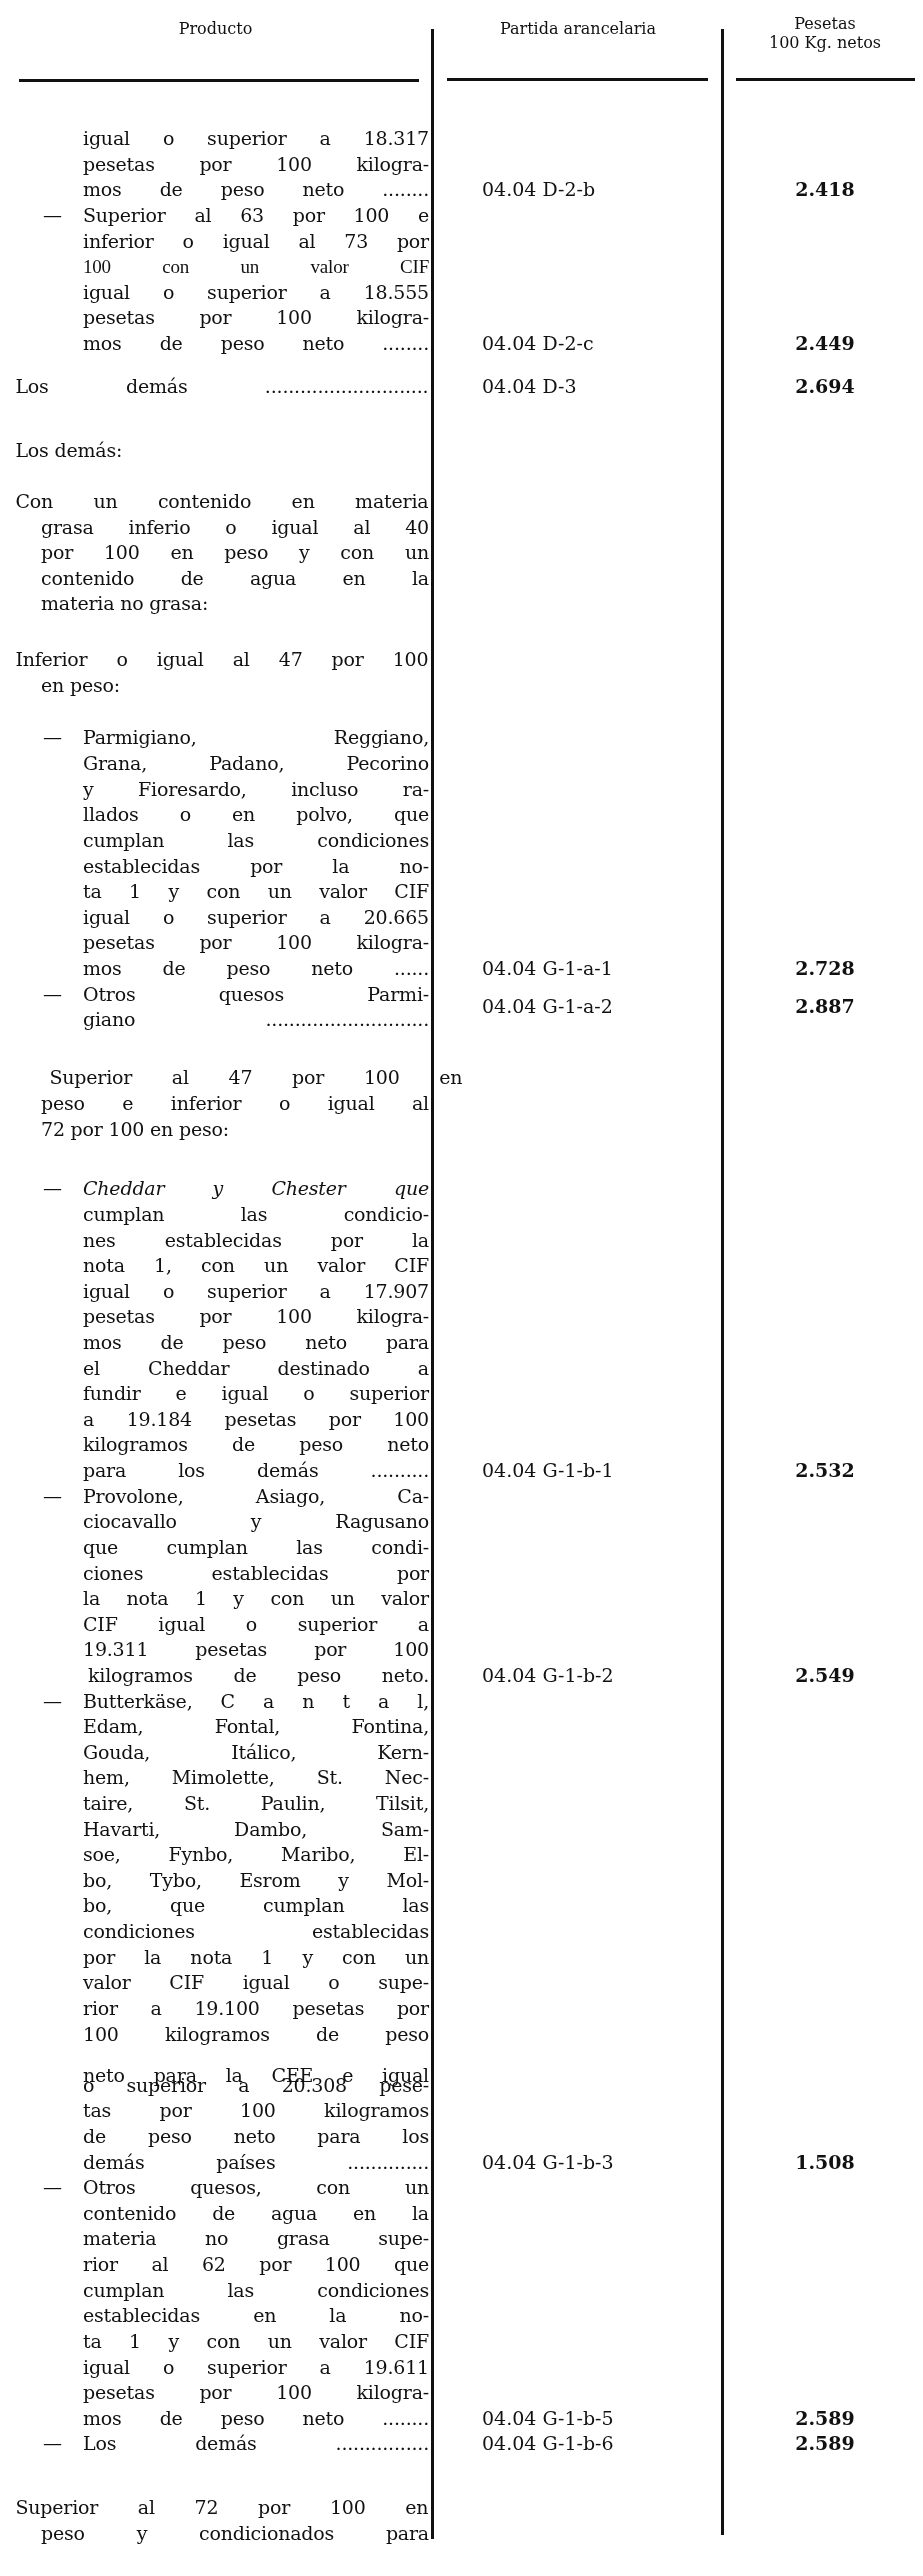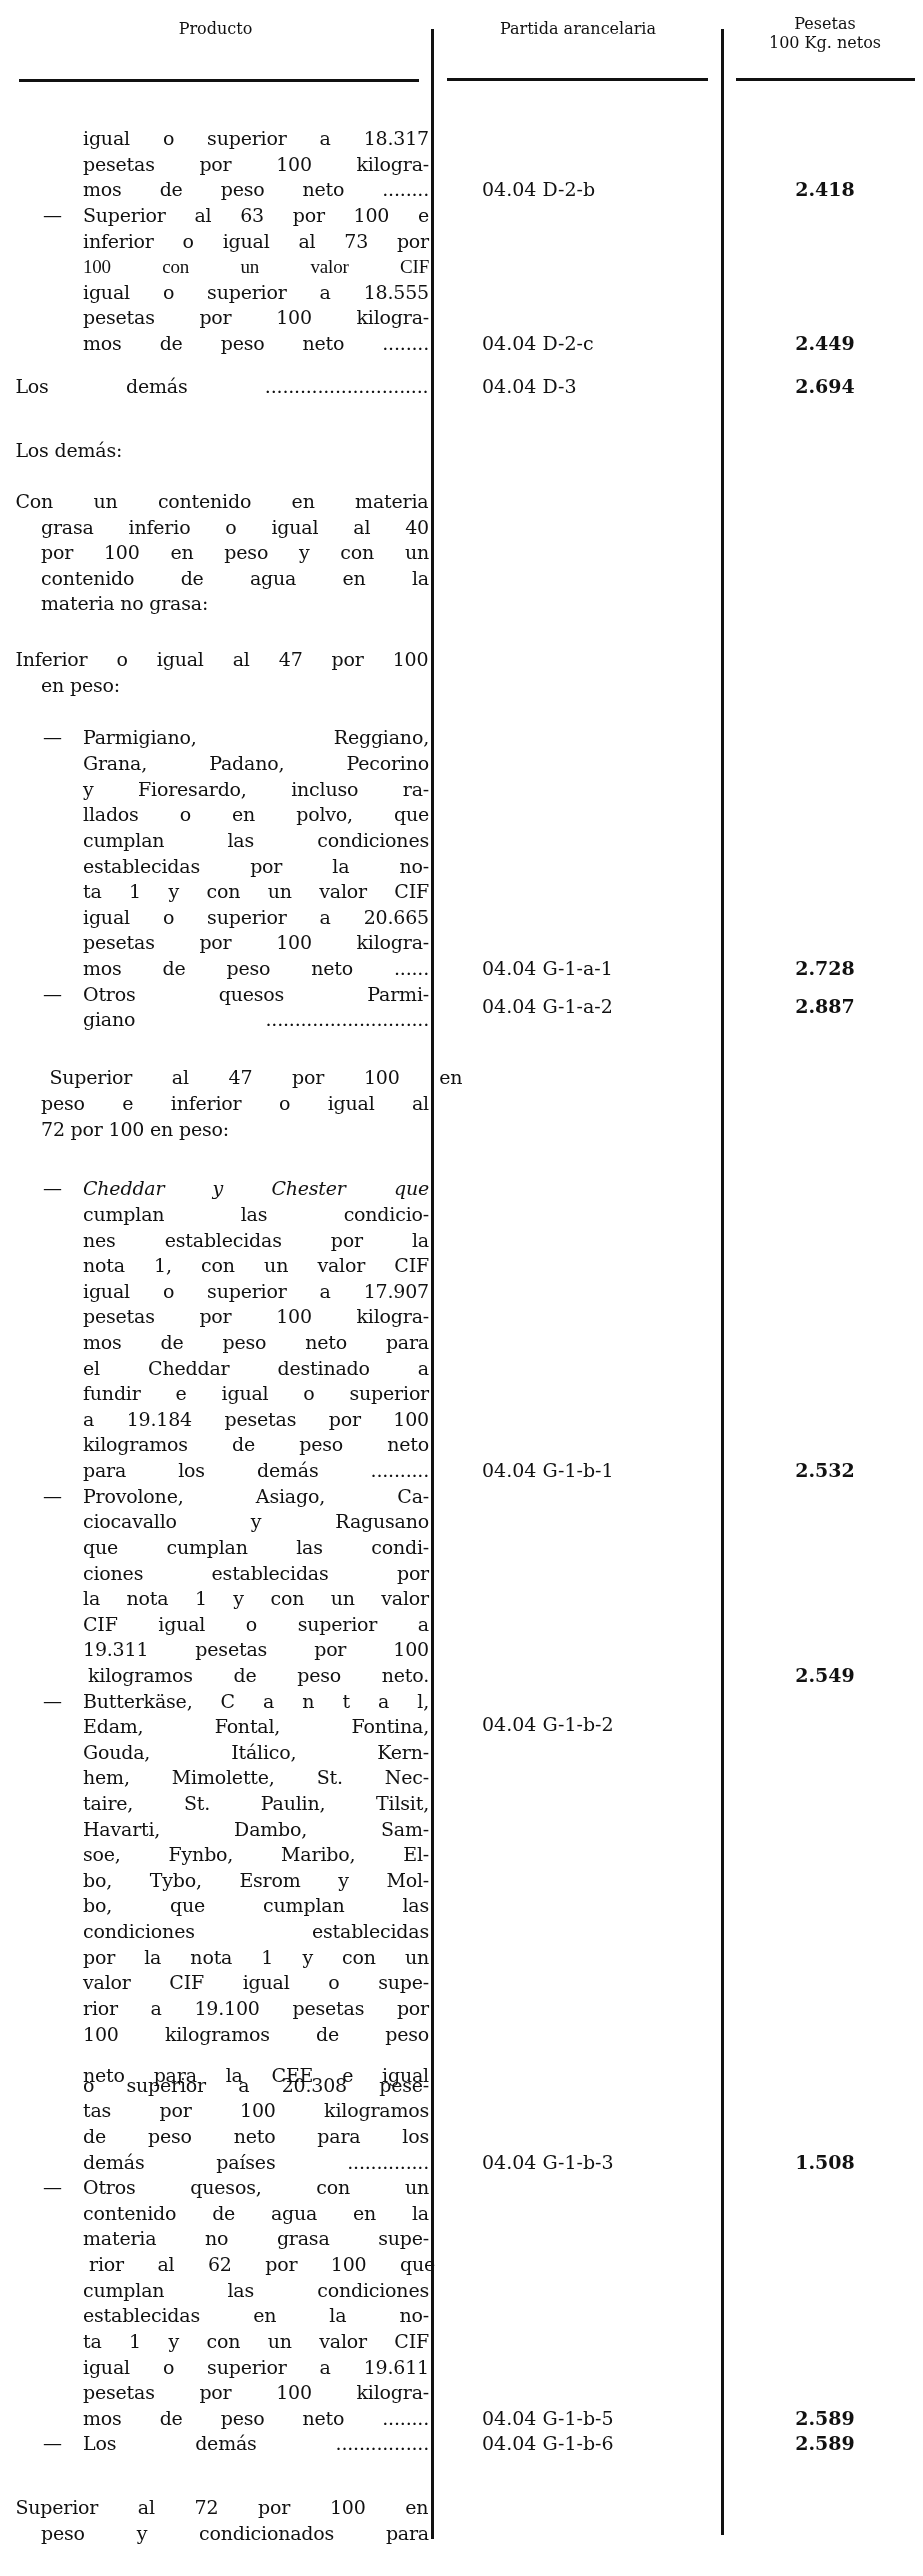--- a/index.html
+++ b/index.html
@@ -112,21 +112,21 @@
     <div class="line" style="left: 83px; top: 2024px;"><span class="j" style="width: 346px;">100 kilogramos de peso</span></div>
     <div class="line" style="left: 83px; top: 2049px;"><span class="j" style="width: 346px; margin-top: 16px;">neto para la CEE e igual</span></div>
     <div class="line" style="left: 83px; top: 2075px;"><span class="j" style="width: 346px;">o superior a 20.308 pese-</span></div>
     <div class="line" style="left: 83px; top: 2100px;"><span class="j" style="width: 346px;">tas por 100 kilogramos</span></div>
     <div class="line" style="left: 83px; top: 2126px;"><span class="j" style="width: 346px;">de peso neto para los</span></div>
     <div class="line" style="left: 83px; top: 2152px;"><span class="j" style="width: 346px;">demás países ..............</span></div>
     <div class="dash" style="left: 43px; top: 2177px;">—</div>
     <div class="line" style="left: 83px; top: 2177px;"><span class="j" style="width: 346px;">Otros quesos, con un</span></div>
     <div class="line" style="left: 83px; top: 2203px;"><span class="j" style="width: 346px;">contenido de agua en la</span></div>
     <div class="line" style="left: 83px; top: 2228px;"><span class="j" style="width: 346px;">materia no grasa supe-</span></div>
-    <div class="line" style="left: 89px; top: 2254px;"><span class="j" style="width: 346px;">rior al 62 por 100 que</span></div>
+    <div class="line" style="left: 83px; top: 2254px;"><span class="j" style="width: 346px;">rior al 62 por 100 que</span></div>
     <div class="line" style="left: 83px; top: 2280px;"><span class="j" style="width: 346px;">cumplan las condiciones</span></div>
     <div class="line" style="left: 83px; top: 2305px;"><span class="j" style="width: 346px;">establecidas en la no-</span></div>
     <div class="line" style="left: 83px; top: 2331px;"><span class="j" style="width: 346px;">ta 1 y con un valor CIF</span></div>
     <div class="line" style="left: 83px; top: 2357px;"><span class="j" style="width: 346px;">igual o superior a 19.611</span></div>
     <div class="line" style="left: 83px; top: 2382px;"><span class="j" style="width: 346px;">pesetas por 100 kilogra-</span></div>
     <div class="line" style="left: 83px; top: 2408px;"><span class="j" style="width: 346px;">mos de peso neto ........</span></div>
     <div class="dash" style="left: 43px; top: 2433px;">—</div>
     <div class="line" style="left: 83px; top: 2433px;"><span class="j" style="width: 346px;">Los demás ................</span></div>
     <div class="line" style="left: 15.4px; top: 2497px;"><span class="j" style="width: 413px;">Superior al 72 por 100 en</span></div>
     <div class="line" style="left: 41px; top: 2523px;"><span class="j" style="width: 388px;">peso y condicionados para</span></div>
@@ -137,21 +137,21 @@
     <div class="code" style="top: 333px;">04.04 D-2-c</div>
     <div class="val" style="top: 333px;">2.449</div>
     <div class="code" style="top: 376px;">04.04 D-3</div>
     <div class="val" style="top: 376px;">2.694</div>
     <div class="code" style="top: 958px;">04.04 G-1-a-1</div>
     <div class="val" style="top: 958px;">2.728</div>
     <div class="code" style="top: 996px;">04.04 G-1-a-2</div>
     <div class="val" style="top: 996px;">2.887</div>
     <div class="code" style="top: 1460px;">04.04 G-1-b-1</div>
     <div class="val" style="top: 1460px;">2.532</div>
-    <div class="code" style="top: 1714px; text-align: right;">04.04 G-1-b-2</div>
+    <div class="code" style="top: 1665px; text-align: right;">04.04 G-1-b-2</div>
     <div class="val" style="top: 1665px;">2.549</div>
     <div class="code" style="top: 2152px;">04.04 G-1-b-3</div>
     <div class="val" style="top: 2152px;">1.508</div>
     <div class="code" style="top: 2408px;">04.04 G-1-b-5</div>
     <div class="val" style="top: 2408px;">2.589</div>
     <div class="code" style="top: 2433px;">04.04 G-1-b-6</div>
     <div class="val" style="top: 2433px;">2.589</div>
   </div>
 
 

